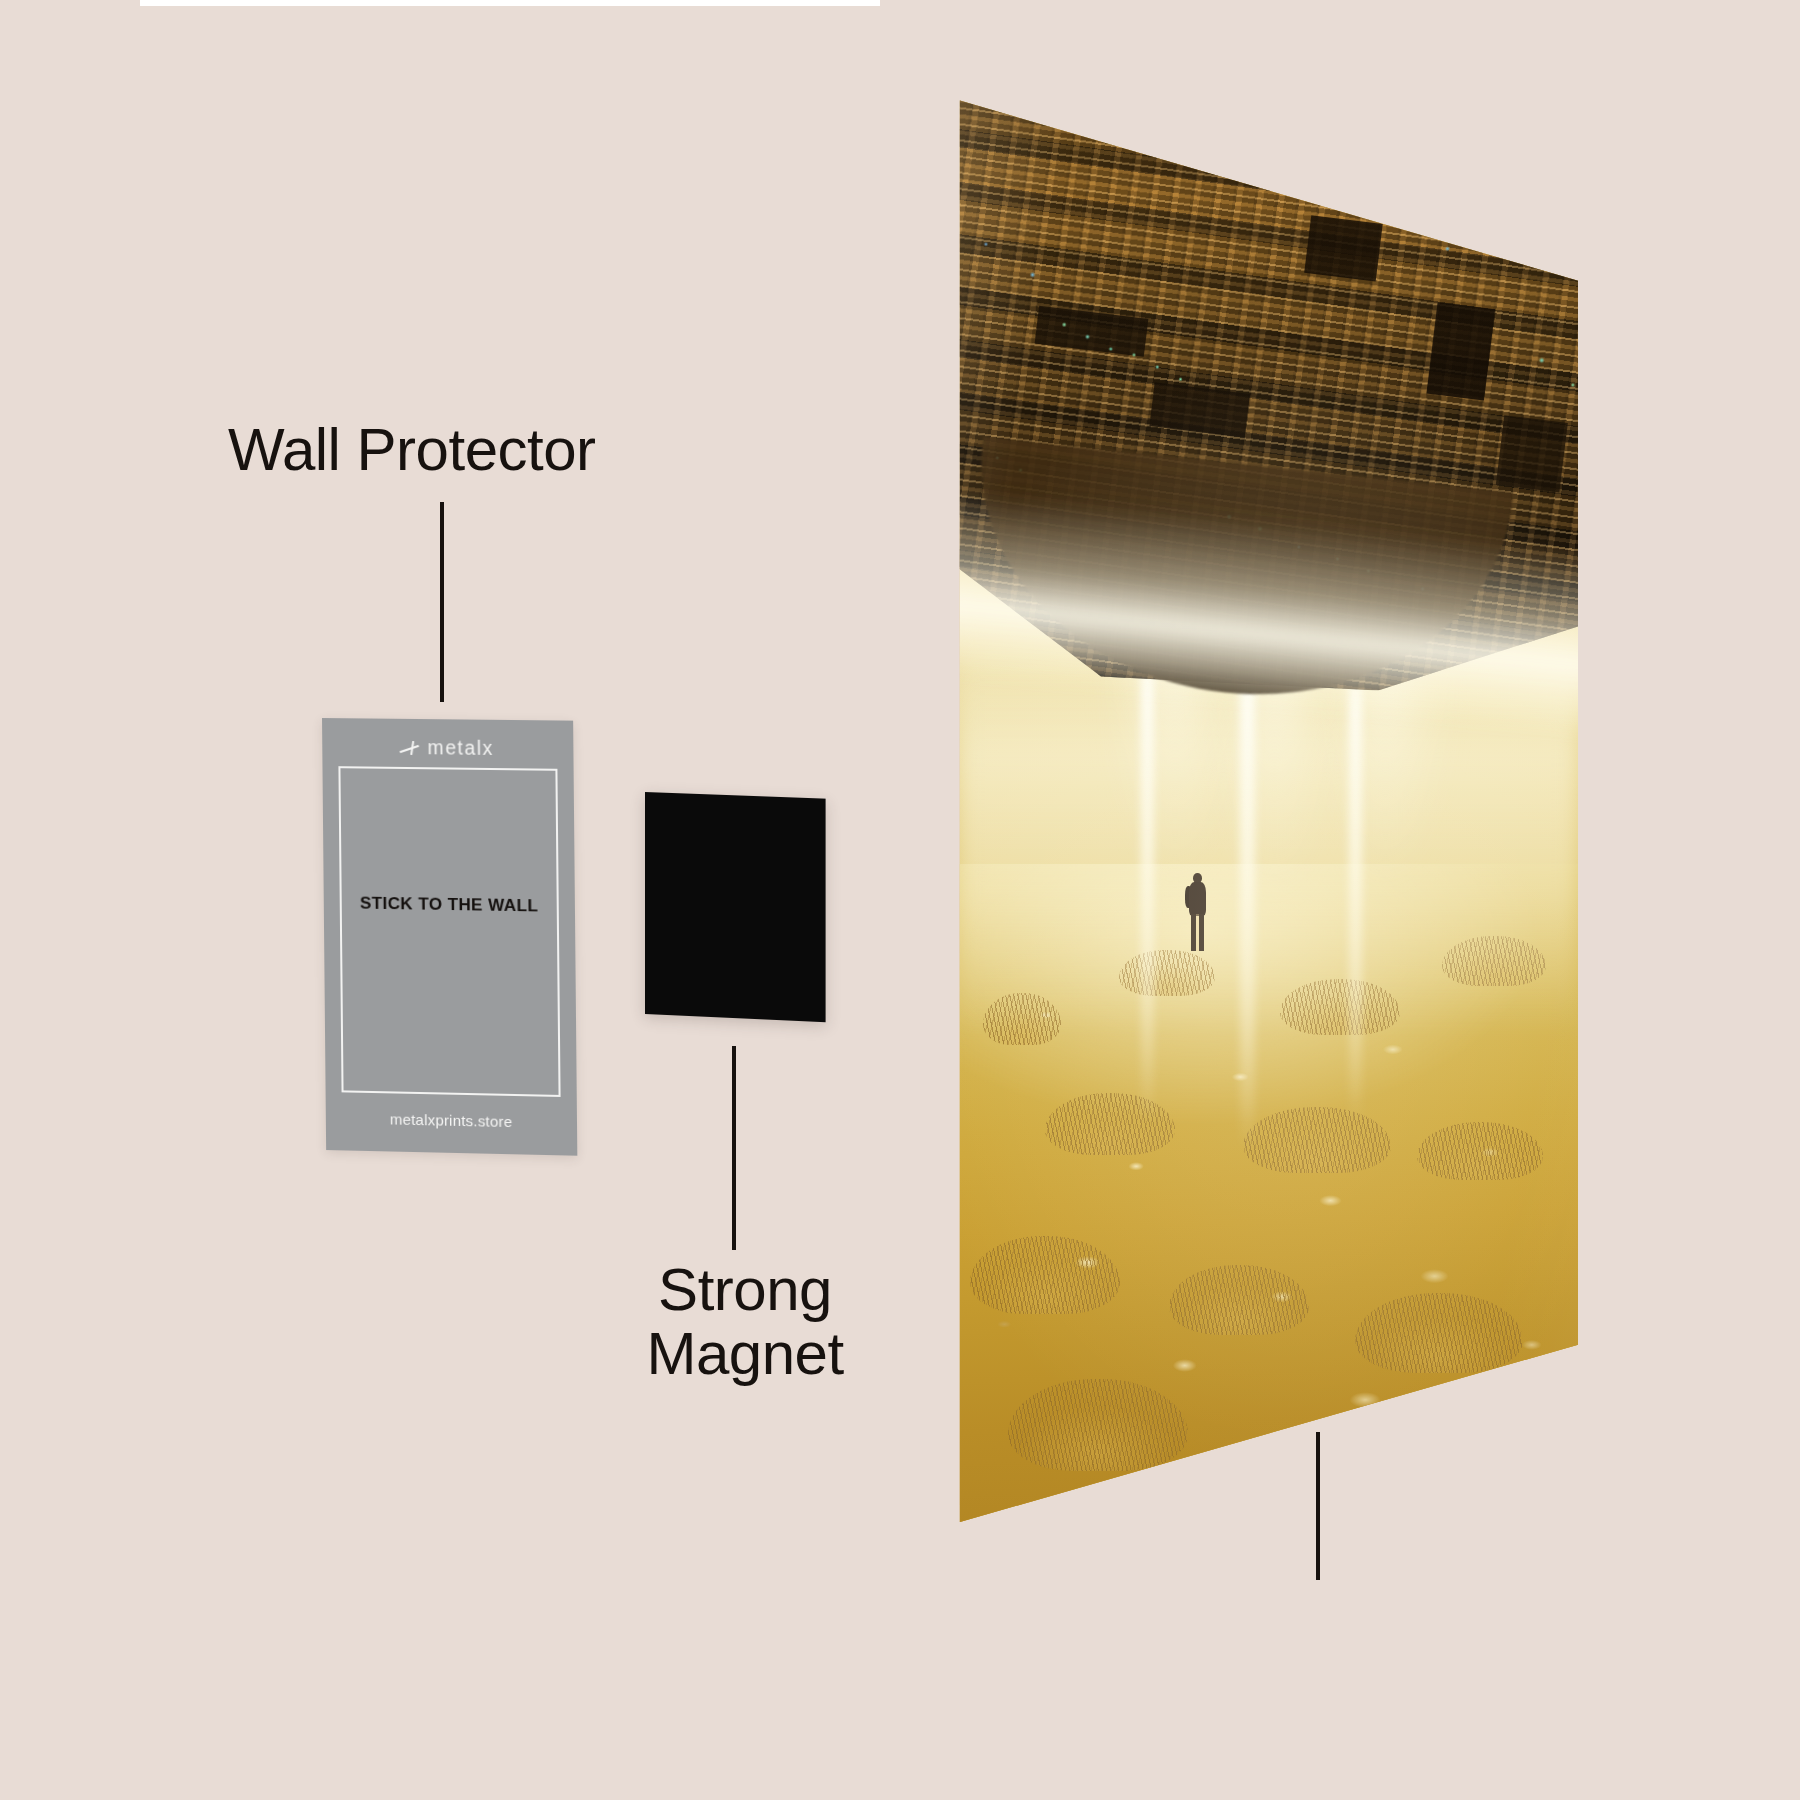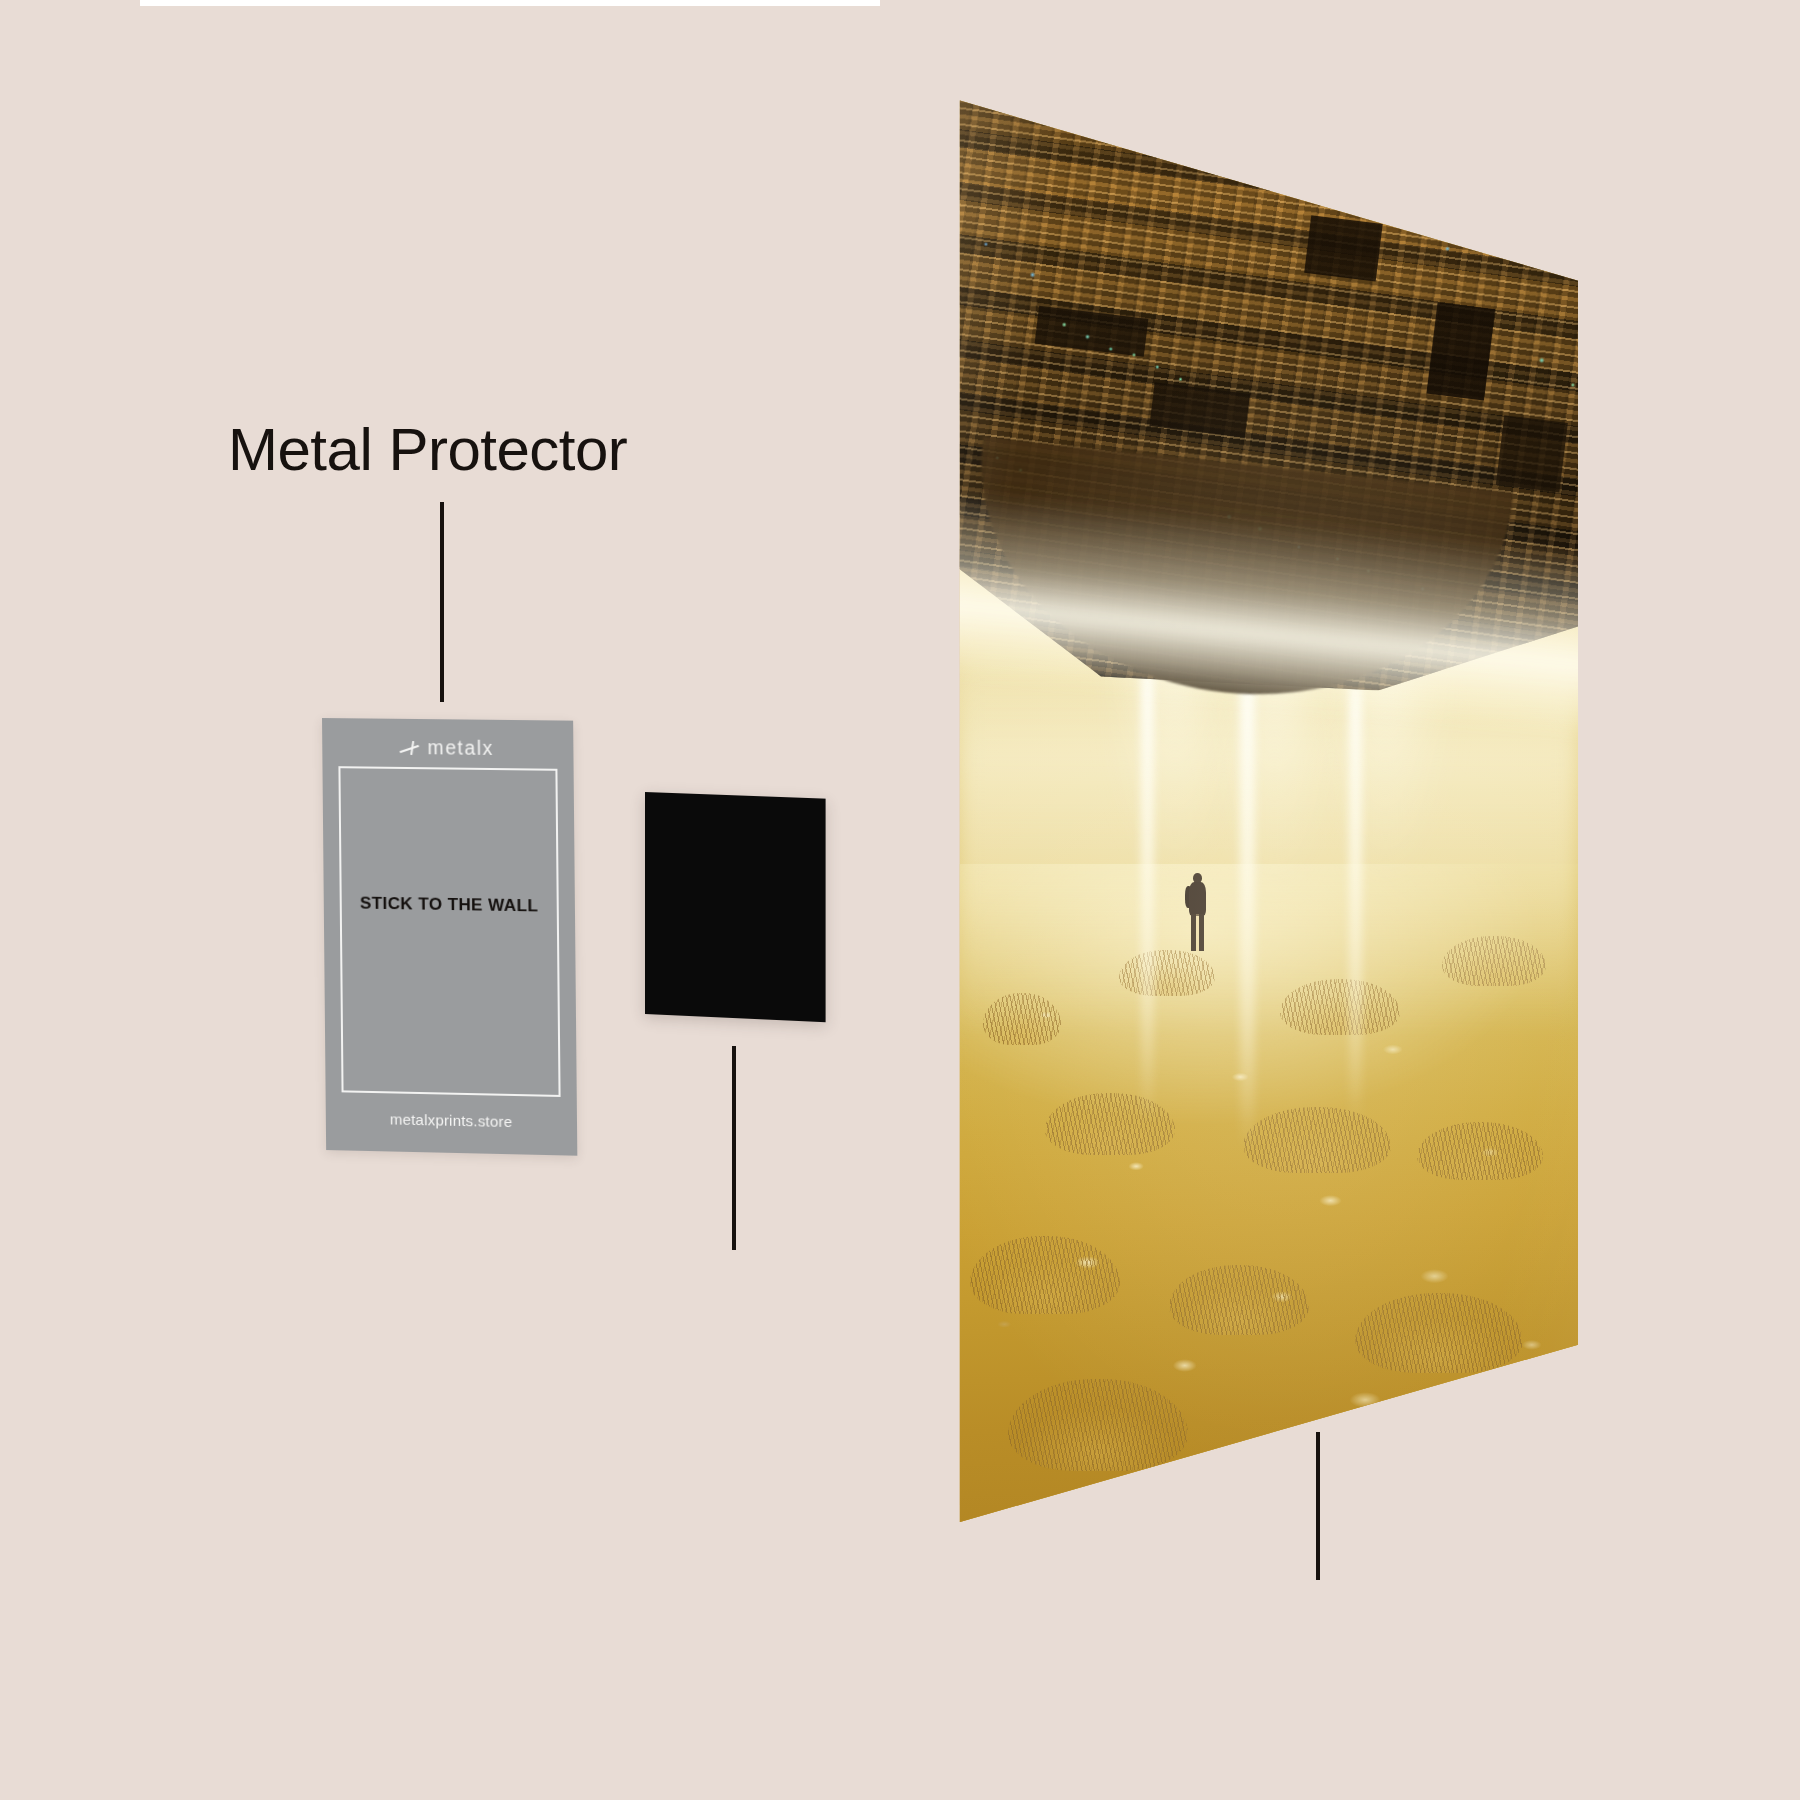--- a/index.html
+++ b/index.html
@@ -524,17 +524,19 @@
     <div class="wp-stick-text">STICK TO THE WALL</div>
     <div class="wp-url">metalxprints.store</div>
   </div>
 
   <div id="strong-magnet-square"></div>
 
   <div class="leader-line" id="leader-wall-protector"></div>
   <div class="leader-line" id="leader-strong-magnet"></div>
   <div class="leader-line" id="leader-metal-poster"></div>
 
-  <div class="callout-label" id="label-wall-protector">Metal Protector</div>
-
+  <div class="callout-label" id="label-wall-protector">Wall Protector</div>
+
+  <div class="callout-label" id="label-strong-magnet">Strong
+Magnet</div>
 
 
 </div>
 
 </body></html>

